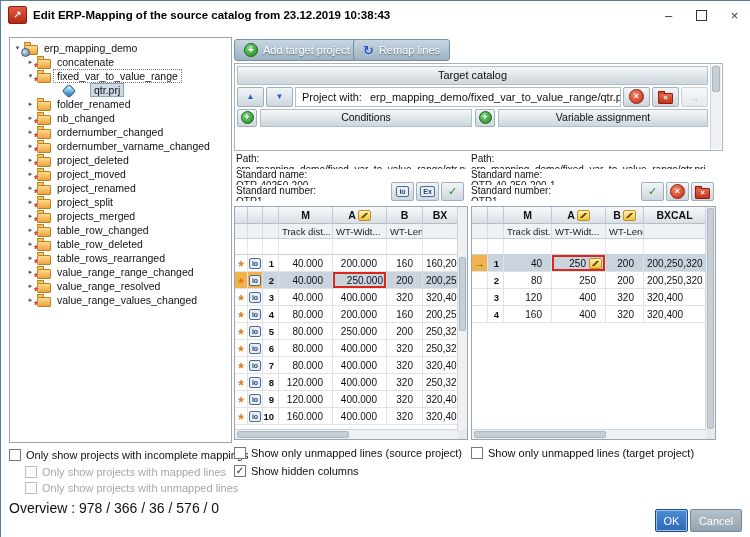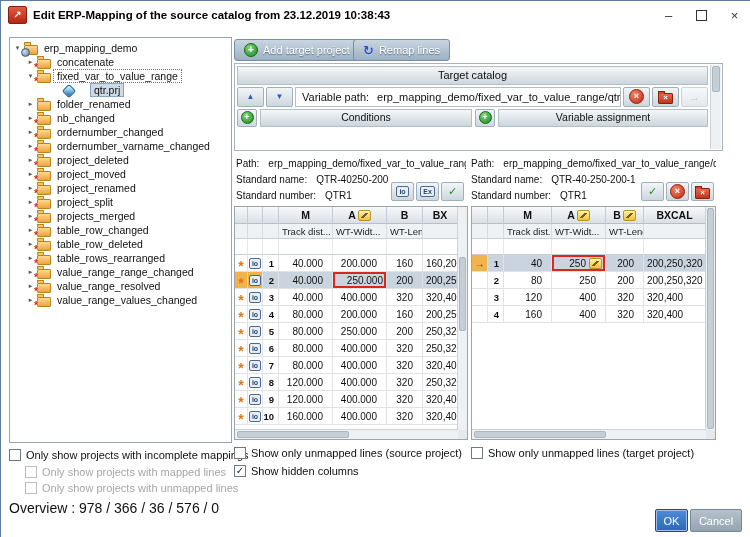--- a/index.html
+++ b/index.html
@@ -55,21 +55,21 @@
   .hb-cond{width:210px;}
   .hb-tv{width:92px;margin-left:5px;}
   .hb-va{flex:1;}
   .tp-scroll{position:absolute;right:1px;top:1px;bottom:1px;width:10px;background:#eef1f3;border-left:1px solid #ccd2d8;}
   .tp-scroll .vthumb{position:absolute;left:1px;right:1px;top:1px;height:24px;background:#c6cfd6;border:1px solid #aab6c0;border-radius:2px;}
 
   
   .info{position:absolute;font-size:10px;}
   .info-src{left:235px;top:152px;width:230px;height:50px;}
   .info-tgt{left:470px;top:152px;width:245px;height:50px;}
-  .irow{height:16px;display:flex;align-items:flex-end;white-space:nowrap;overflow:hidden;}
+  .irow{height:16px;display:flex;align-items:flex-start;white-space:nowrap;overflow:hidden;flex-direction:column;}
   .ilab{margin-right:9px;flex:none;}
   .mini-group{position:absolute;right:2px;top:29px;display:flex;gap:2px;background:#fff;padding-left:2px;}
   .mini2{width:21px;height:17px;display:inline-flex;align-items:center;justify-content:center;background:linear-gradient(#f2f5f8,#cdd7de);border:1px solid #9fb0bd;border-radius:2px;}
   .io-glyph{font-size:7px;font-weight:bold;color:#24466e;border:1px solid #4a6a92;border-radius:2px;padding:1px 2px;line-height:7px;background:#e8eef6;}
   .check-glyph{color:#1e8a1e;font-weight:bold;font-size:11px;line-height:1;}
 
   
   .grid{position:absolute;border:1px solid #9aa5ad;background:#fff;overflow:hidden;}
   .g-src{left:233px;top:205px;width:232px;height:232px;}
   .g-tgt{left:470px;top:205px;width:243px;height:232px;}
@@ -301,21 +301,21 @@
   <div class="target-panel">
     <div class="tp-header">Target catalog</div>
     <div class="tp-row1">
       <span class="mini">
           <span class="arrow-blue">▲</span>
         </span>
       <span class="mini">
           <span class="arrow-blue">▼</span>
         </span>
       <span class="path-box">
-        <span class="plab">Variable path:</span>
+        <span class="plab">Project with:</span>
         <span>erp_mapping_demo/fixed_var_to_value_range/qtr.prj</span>
       </span>
       <span class="mini">
           <span class="rcirc">×</span>
         </span>
       <span class="mini">
           <span class="rfolder">×</span>
         </span>
       <span class="mini dis">
           <span class="gray-arrow">→</span>

